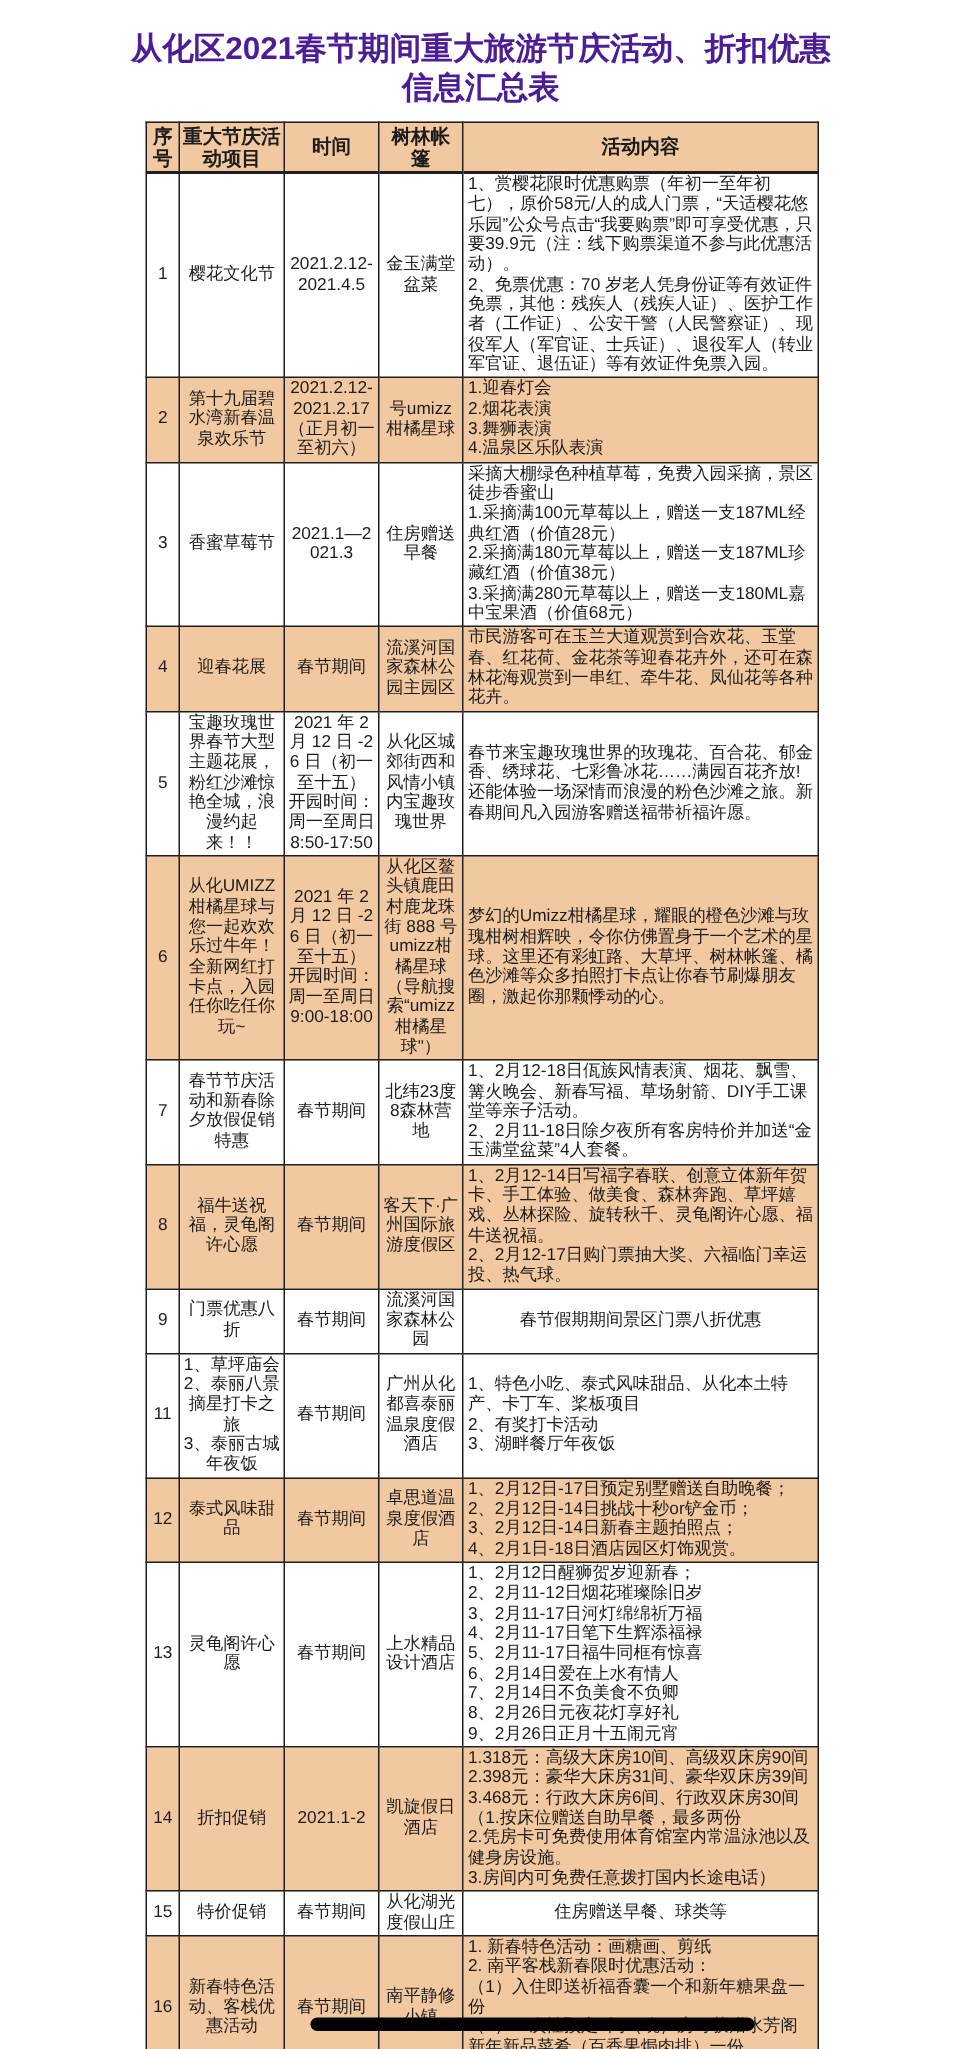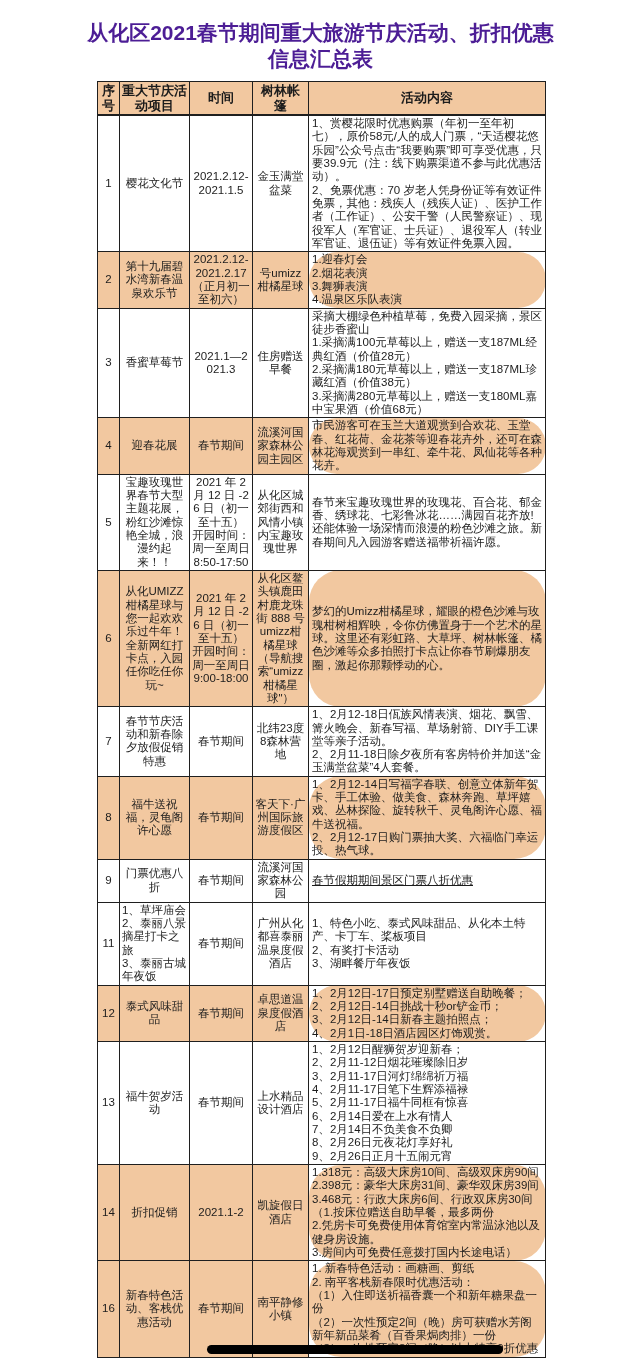--- a/index.html
+++ b/index.html
@@ -29,24 +29,24 @@
     font-size:11.5px;line-height:1.16;
     vertical-align:middle;
     word-break:break-all;
   }
   thead th{
     background:var(--hl);
     font-weight:bold;font-size:13px;text-align:center;height:26px;
     border-bottom-width:2px;
   }
   td.c-no,td.c-project,td.c-time,td.c-venue{text-align:center;white-space:pre-line;}
-  td.c-content{text-align:left;white-space:pre-line;padding-left:3px;padding-right:3px;border-radius:32px;}
-  td.c-project.left{text-align:left;margin-left:40px;}
+  td.c-content{text-align:left;white-space:pre-line;padding-left:3px;padding-right:3px;}
+  td.c-project.left{text-align:center;margin-left:40px;}
   tr.hl td{background:var(--hl);}
-  tr.center-content td.c-content{text-align:left;text-decoration:underline;}
+  tr.center-content td.c-content{text-align:center;}
   .marker{
     position:absolute;left:207px;top:1345px;width:296px;height:9px;
     background:#000;border-radius:5px;
   }
 </style>
 </head>
 <body>
 
 <div class="page">
 
@@ -66,21 +66,21 @@
         <th>重大节庆活动项目</th>
         <th>时间</th>
         <th>树林帐篷</th>
         <th>活动内容</th>
       </tr>
     </thead>
     <tbody>
         <tr>
     <td class="c-no">1</td>
     <td class="c-project">樱花文化节</td>
-    <td class="c-time">2021.2.12-2021.1.5</td>
+    <td class="c-time">2021.2.12-2021.4.5</td>
     <td class="c-venue">金玉满堂盆菜</td>
     <td class="c-content">1、赏樱花限时优惠购票（年初一至年初七），原价58元/人的成人门票，“天适樱花悠乐园”公众号点击“我要购票”即可享受优惠，只要39.9元（注：线下购票渠道不参与此优惠活动）。
 2、免票优惠：70 岁老人凭身份证等有效证件免票，其他：残疾人（残疾人证）、医护工作者（工作证）、公安干警（人民警察证）、现役军人（军官证、士兵证）、退役军人（转业军官证、退伍证）等有效证件免票入园。</td>
   </tr>
         <tr class="hl">
     <td class="c-no">2</td>
     <td class="c-project">第十九届碧水湾新春温泉欢乐节</td>
     <td class="c-time">2021.2.12-2021.2.17（正月初一至初六）</td>
     <td class="c-venue">号umizz柑橘星球</td>
     <td class="c-content">1.迎春灯会
@@ -160,21 +160,21 @@
     <td class="c-project">泰式风味甜品</td>
     <td class="c-time">春节期间</td>
     <td class="c-venue">卓思道温泉度假酒店</td>
     <td class="c-content">1、2月12日-17日预定别墅赠送自助晚餐；
 2、2月12日-14日挑战十秒or铲金币；
 3、2月12日-14日新春主题拍照点；
 4、2月1日-18日酒店园区灯饰观赏。</td>
   </tr>
         <tr>
     <td class="c-no">13</td>
-    <td class="c-project">福牛贺岁活动</td>
+    <td class="c-project">灵龟阁许心愿</td>
     <td class="c-time">春节期间</td>
     <td class="c-venue">上水精品设计酒店</td>
     <td class="c-content">1、2月12日醒狮贺岁迎新春；
 2、2月11-12日烟花璀璨除旧岁
 3、2月11-17日河灯绵绵祈万福
 4、2月11-17日笔下生辉添福禄
 5、2月11-17日福牛同框有惊喜
 6、2月14日爱在上水有情人
 7、2月14日不负美食不负卿
 8、2月26日元夜花灯享好礼
@@ -184,20 +184,27 @@
     <td class="c-no">14</td>
     <td class="c-project">折扣促销</td>
     <td class="c-time">2021.1-2</td>
     <td class="c-venue">凯旋假日酒店</td>
     <td class="c-content">1.318元：高级大床房10间、高级双床房90间
 2.398元：豪华大床房31间、豪华双床房39间
 3.468元：行政大床房6间、行政双床房30间（1.按床位赠送自助早餐，最多两份
 2.凭房卡可免费使用体育馆室内常温泳池以及健身房设施。
 3.房间内可免费任意拨打国内长途电话）</td>
   </tr>
+        <tr class="center-content">
+    <td class="c-no">15</td>
+    <td class="c-project">特价促销</td>
+    <td class="c-time">春节期间</td>
+    <td class="c-venue">从化湖光度假山庄</td>
+    <td class="c-content">住房赠送早餐、球类等</td>
+  </tr>
         <tr class="hl">
     <td class="c-no">16</td>
     <td class="c-project">新春特色活动、客栈优惠活动</td>
     <td class="c-time">春节期间</td>
     <td class="c-venue">南平静修小镇</td>
     <td class="c-content">1. 新春特色活动：画糖画、剪纸
 2. 南平客栈新春限时优惠活动：
 （1）入住即送祈福香囊一个和新年糖果盘一份
 （2）一次性预定2间（晚）房可获赠水芳阁新年新品菜肴（百香果焗肉排）一份
 （3）一次性预定3间（晚）以上特享9折优惠</td>

